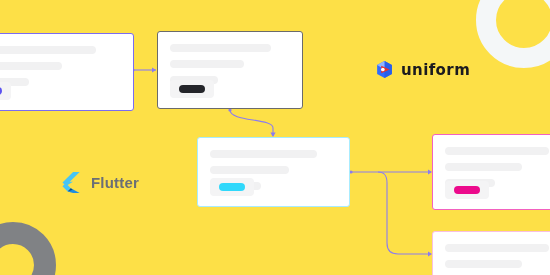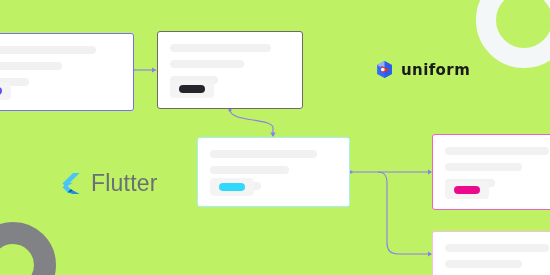--- a/index.html
+++ b/index.html
@@ -3,21 +3,21 @@
 <meta charset="utf-8">
 <style>
   html,body{margin:0;padding:0;}
   body{
     width:550px;height:275px;
     background:#ffffff;
     font-family:"Liberation Sans", sans-serif;
     overflow:hidden;
     position:relative;
   }
-  #stage{position:absolute;inset:0;width:550px;height:275px;overflow:hidden;background:#bef264;}
+  #stage{position:absolute;inset:0;width:550px;height:275px;overflow:hidden;background:#fde047;}
 
   
   .ring{position:absolute;border-radius:50%;box-sizing:border-box;}
   #ring-tr{
     width:96px;height:96px;right:-22px;top:-28px;
     border:20px solid #f4f7f8;
   }
   #ring-bl{
     width:86px;height:86px;left:-30px;top:222px;
     border:22px solid #808285;
@@ -80,21 +80,21 @@
   #logo-uniform{left:375px;top:60px;}
   #logo-uniform .glyph{width:19px;height:19px;margin-right:7px;position:relative;}
   #logo-uniform .wordmark{
     font-size:15px;font-weight:bold;color:#1b1b1f;
     letter-spacing:.4px;font-family:"DejaVu Sans", sans-serif;
   }
 
   #logo-flutter{left:57px;top:170px;}
   #logo-flutter .glyph{width:25px;height:25px;margin-right:9px;position:relative;}
   #logo-flutter .wordmark{
-    font-size:23px;color:#6b6f76;font-weight:normal;
+    font-size:15px;color:#6b6f76;font-weight:bold;
     letter-spacing:.2px;font-family:"Liberation Sans", sans-serif;
   }
 </style>
 </head>
 <body>
 
 <div id="stage">
 
   <div class="ring" id="ring-tr" style="border-color: rgb(244, 247, 248);"></div>
   <div class="ring" id="ring-bl" style="border-color: rgb(128, 130, 133);"></div>

